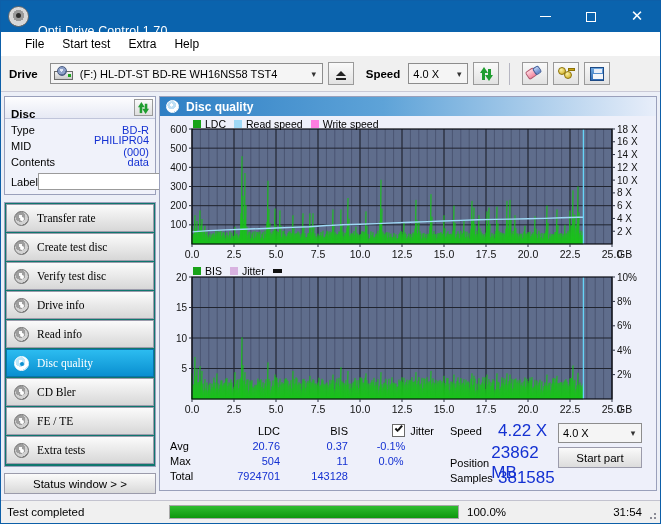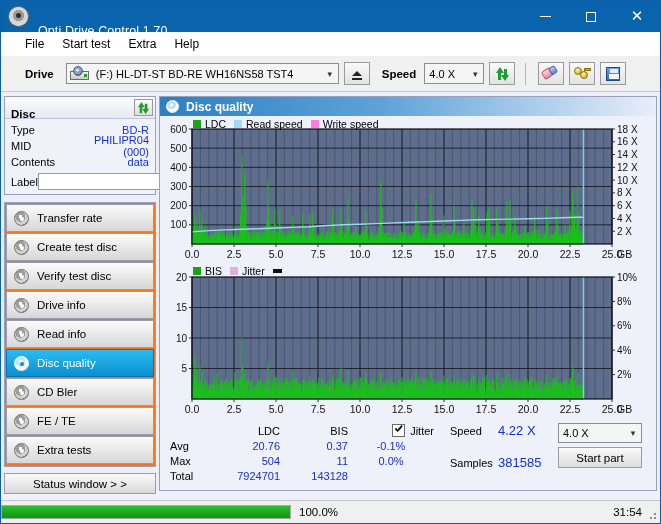--- a/index.html
+++ b/index.html
@@ -28,21 +28,21 @@
   .glyph-max{display:block;width:10px;height:10px;border:1px solid #fff;box-sizing:border-box;}
   .glyph-close{font-size:15px;line-height:1;font-family:"DejaVu Sans",sans-serif;}
 
   
   .menubar{height:23px;background:#fff;display:flex;align-items:center;
            padding-left:15px;border-bottom:1px solid #fff;}
   .menu-item{padding:3px 9px;font-size:12px;color:#000;cursor:default;}
 
   
   .drivebar{height:35px;background:#f0f0f0;display:flex;align-items:center;
-            border-bottom:1px solid #c9c9d6;padding-left:24px;}
+            border-bottom:1px solid #c9c9d6;padding-left:8px;}
   .lbl-bold{font-weight:bold;font-size:11.5px;color:#000;}
   .combo{height:21px;background:#f5f5f5;border:1px solid #8d8d8d;
          display:flex;align-items:center;box-sizing:border-box;}
   .combo .cv{flex:1;padding:0 4px;font-size:11px;color:#000;white-space:nowrap;overflow:hidden;}
   .combo .arrow{width:16px;text-align:center;font-size:9px;color:#333;}
   .drive-combo{width:273px;margin-left:12px;}
   .drive-icon{width:19px;height:15px;margin:0 3px 0 3px;flex:none;position:relative;}
   .drive-icon .body{position:absolute;left:0;top:5px;width:19px;height:9px;
         background:linear-gradient(#f3f3f3,#c9c9c9);border:1px solid #6b6b6b;box-sizing:border-box;}
   .drive-icon .disc{position:absolute;left:3px;top:0px;width:10px;height:10px;border-radius:50%;
@@ -97,21 +97,21 @@
   .drow .v{flex:1;text-align:right;font-size:11px;color:#1431d2;}
   .label-row{display:flex;align-items:center;height:21px;padding:0 3px 0 6px;margin-top:1px;}
   .label-row .k{font-size:11px;width:36px;}
   .lbl-input{flex:1;height:17px;background:#fff;border:1px solid #9b9b9b;box-sizing:border-box;
       font-family:"Liberation Sans",sans-serif;font-size:11px;padding:0 2px;color:#000;outline:none;}
   .cd-btn{width:21px;height:19px;margin-left:3px;background:linear-gradient(#fafafa,#dcdcdc);
       border:1px solid #9a9a9a;box-sizing:border-box;display:flex;align-items:center;justify-content:center;}
   .cd-glyph{width:14px;height:14px;border-radius:50%;
       background:radial-gradient(circle at 45% 40%,#ffffff 0 16%,#d8d46a 17% 42%,#f3f0b0 43% 74%,#b5b045 75% 100%);
       border:1px solid #8d8a3c;box-sizing:border-box;}
-  .navlist{margin-top:7px;border:1px solid #9aa0bb;background:#f97316;padding:1px;}
+  .navlist{margin-top:7px;border:1px solid #9aa0bb;background:#0f766e;padding:1px;font-family:Liberation Serif, serif;}
   .navitem{height:28px;display:flex;align-items:center;
       background:linear-gradient(#fbfbfb,#d7d7d7);border:1px solid #9b9bab;box-sizing:border-box;
       margin-bottom:1px;cursor:default;}
   .navitem.active{background:linear-gradient(#2cbcf0,#0a8fd0);border-color:#0a72ad;}
   .navitem.active .nl{color:#fff;}
   .navitem .nl{margin-left:8px;font-size:11.5px;color:#000;}
   .ic-nav{width:15px;height:15px;margin-left:7px;flex:none;border-radius:50%;
       background:radial-gradient(circle at 42% 36%,#fafafa 0 14%,#9e9e9e 15% 44%,#d2d2d2 45% 72%,#7e7e7e 73% 100%);
       border:1px solid #6e6e6e;box-sizing:border-box;position:relative;}
   .navitem.active .ic-nav{background:radial-gradient(circle at 42% 36%,#ffffff 0 14%,#bfe7fa 15% 44%,#ffffff 45% 72%,#8fd2f2 73% 100%);
@@ -150,21 +150,21 @@
        position:relative;vertical-align:-2px;}
   .chk::after{content:"";position:absolute;left:2px;top:4px;width:4px;height:1.5px;background:#111;
        transform:rotate(45deg);}
   .chk::before{content:"";position:absolute;left:4px;top:2px;width:6px;height:1.5px;background:#111;
        transform:rotate(-50deg);}
   .jit-hdr{display:flex;align-items:center;justify-content:flex-end;gap:5px;padding-right:6px;width:92px;box-sizing:border-box;}
   .stats-r{flex:1;display:flex;}
   .sr-labels{width:108px;}
   .sr-row{display:flex;height:15px;align-items:center;}
   .sr-row .k{width:48px;font-size:11px;color:#000;}
-  .sr-row .v{font-size:13px;color:#1431d2;}
+  .sr-row .v{font-size:17px;color:#1431d2;}
   .sr-ctrls{flex:1;padding-right:4px;}
   .sp-combo{width:84px;height:20px;margin:0 0 4px 0;}
   .act-btn{width:84px;height:21px;background:linear-gradient(#fafafa,#dcdcdc);
       border:1px solid #9b9bab;box-sizing:border-box;display:flex;align-items:center;
       justify-content:center;font-size:11.5px;margin-bottom:4px;cursor:default;}
 
   
   .statusbar{position:absolute;left:0;bottom:0;width:659px;height:22px;
       background:#f0f0f0;border-top:1px solid #c3c3cf;display:flex;align-items:center;}
   .sb-text{width:168px;padding-left:6px;font-size:11.5px;color:#000;box-sizing:border-box;}
@@ -629,39 +629,44 @@
           </div>
 
           <div class="stats-r">
             <div class="sr-labels">
               <div class="sr-row">
                 <span class="k">Speed</span>
                 <span class="v">4.22 X</span>
               </div>
               <div class="sr-row" style="height:17px"></div>
               <div class="sr-row">
+                <span class="k">Position</span>
+                <span class="v">23862 MB</span>
+              </div>
+              <div class="sr-row">
                 <span class="k">Samples</span>
                 <span class="v">381585</span>
               </div>
             </div>
             <div class="sr-ctrls">
               <div class="combo sp-combo">
                 <span class="cv">4.0 X</span>
                 <span class="arrow">▾</span>
               </div>
               <div class="act-btn">Start part</div>
             </div>
           </div>
         </div>
 
       </div>
     </div>
   </div>
 
   <div class="statusbar">
+    <span class="sb-text">Test completed</span>
     <div class="sb-prog">
         <div class="fill" id="prog-fill" style="width: 100%;"></div>
       </div>
     <span class="sb-pct">100.0%</span>
     <span class="sb-time">31:54</span>
     <span class="grip"></span>
   </div>
 
 </div>
 

